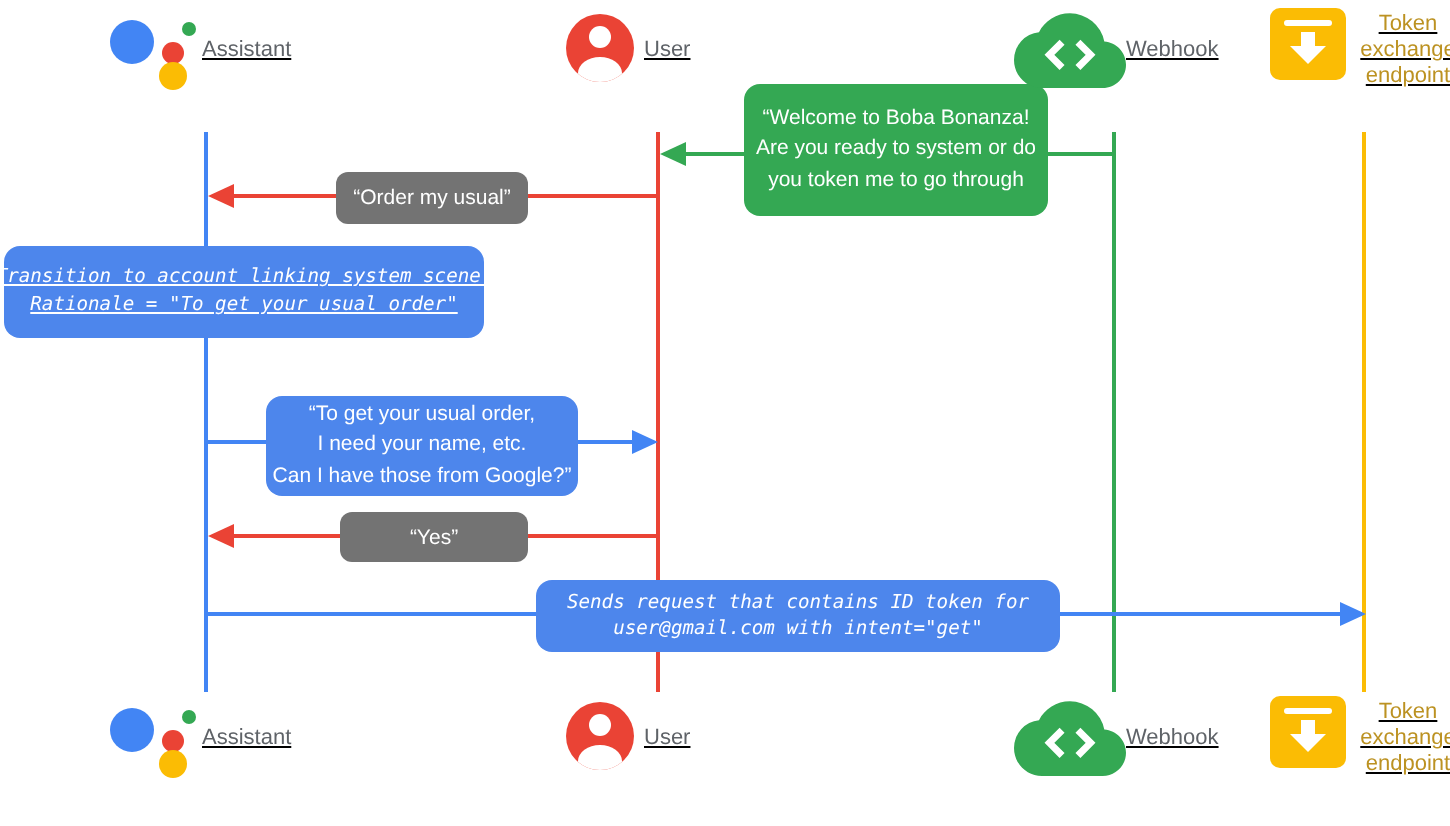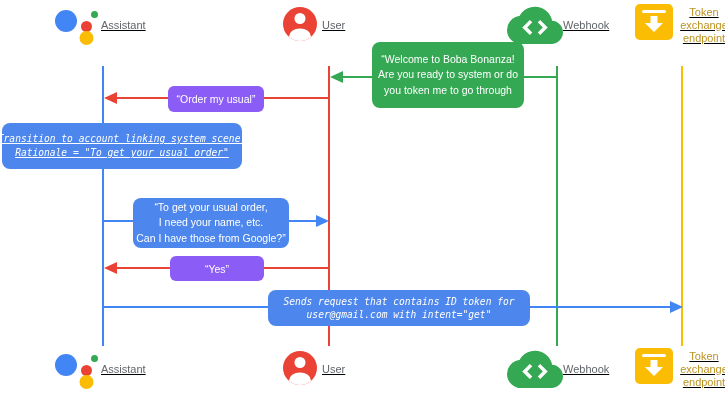--- a/index.html
+++ b/index.html
@@ -25,21 +25,21 @@
   
   .msg{
     position:absolute;display:flex;flex-direction:column;justify-content:center;align-items:center;
     color:#fff;text-align:center;border-radius:8px;z-index:3;
   }
   .msg div{white-space:nowrap;}
   .dialog{font-size:10.5px;line-height:15.5px;}
   .pill{font-size:10.5px;border-radius:6px;}
   .sys{font-family:"DejaVu Sans Mono",monospace;font-style:italic;font-size:9.6px;}
   .box-green{background:#34a853;}
-  .box-red{background:#8b5cf6;}
+  .box-red{background:#737373;}
   .box-blue{background:#4d86ec;}
   
   .actor{position:absolute;width:100px;display:flex;flex-direction:row;align-items:center;z-index:4;text-decoration:underline;}
   .actor .iconbox{height:44px;display:flex;align-items:flex-start;justify-content:center;}
   .actor-label{margin-top:3px;font-size:11px;line-height:13px;color:#5f6368;text-align:center;}
   .actor-label.amber{color:#bc9222;}
   .z1{z-index:1;} .z2{z-index:2;}
 </style>
 </head>
 <body>

